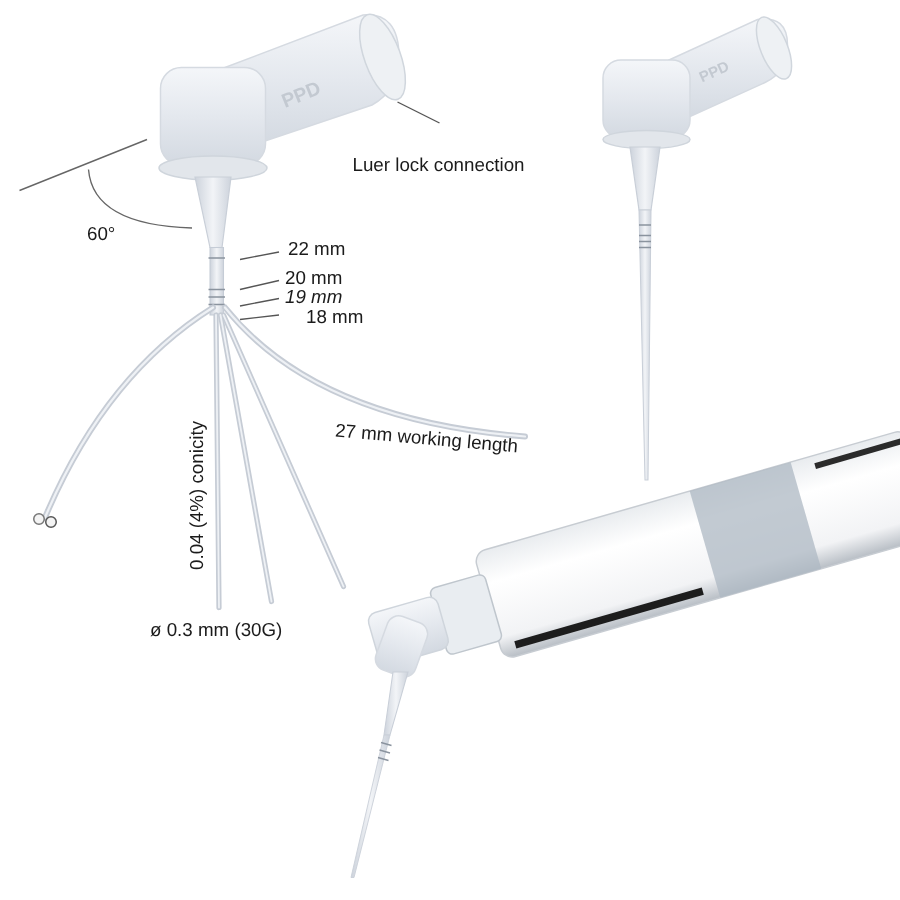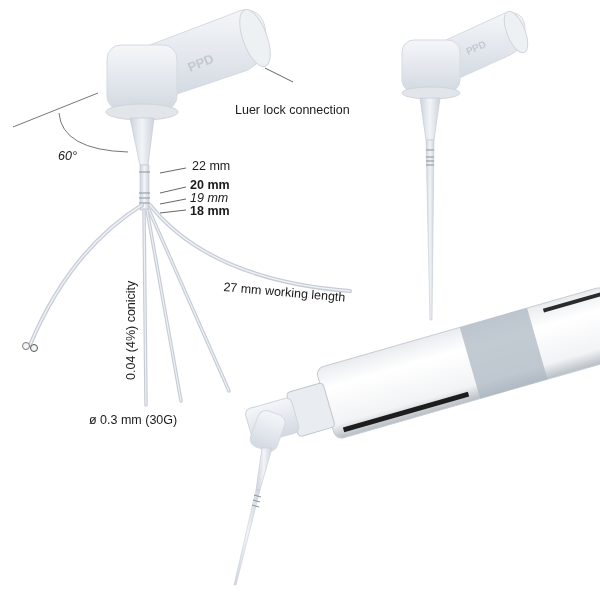--- a/index.html
+++ b/index.html
@@ -110,21 +110,21 @@
       <rect x="254" y="412" width="28" height="38" rx="8" fill="url(#plasticG)" stroke="#d5dae1" transform="rotate(20 268 430)"></rect>
       <path d="M262 448 L272 448 L260 490 L256 490 Z" fill="url(#tipG)" stroke="#c9cfd8" stroke-width="0.7"></path>
       <path d="M256 490 L260 490 L236 585 L234 585 Z" fill="url(#tipG)" stroke="#c9cfd8" stroke-width="0.6"></path>
       <line x1="254" y1="495" x2="261" y2="497" stroke="#8a939e"></line>
       <line x1="253" y1="500" x2="260" y2="502" stroke="#8a939e"></line>
       <line x1="252" y1="505" x2="259" y2="507" stroke="#8a939e"></line>
     </g>
   </svg>
 
   <div class="label" style="left:235px;top:104px;">Luer lock connection</div>
-  <div class="label" style="left:58px;top:150px;font-style:italic;">60°</div>
+  <div class="label" style="left:58px;top:150px;">60°</div>
   <div class="label" style="left:192px;top:160px;">22 mm</div>
-  <div class="label" style="left:190px;top:179px;font-weight:bold;">20 mm</div>
+  <div class="label" style="left:190px;top:179px;">20 mm</div>
   <div class="label" style="left:190px;top:192px;font-style:italic;">19 mm</div>
-  <div class="label" style="left:190px;top:205px;font-weight:bold;">18 mm</div>
+  <div class="label" style="left:204px;top:205px;">18 mm</div>
   <div class="label rot-slight" style="left:224px;top:281px;">27 mm working length</div>
   <div class="label rot-vert" style="left:125px;top:380px;">0.04 (4%) conicity</div>
-  <div class="label" style="left:89px;top:414px;">ø 0.3 mm (30G)</div>
+  <div class="label" style="left:100px;top:414px;">ø 0.3 mm (30G)</div>
 </div>
 
 </body></html>

